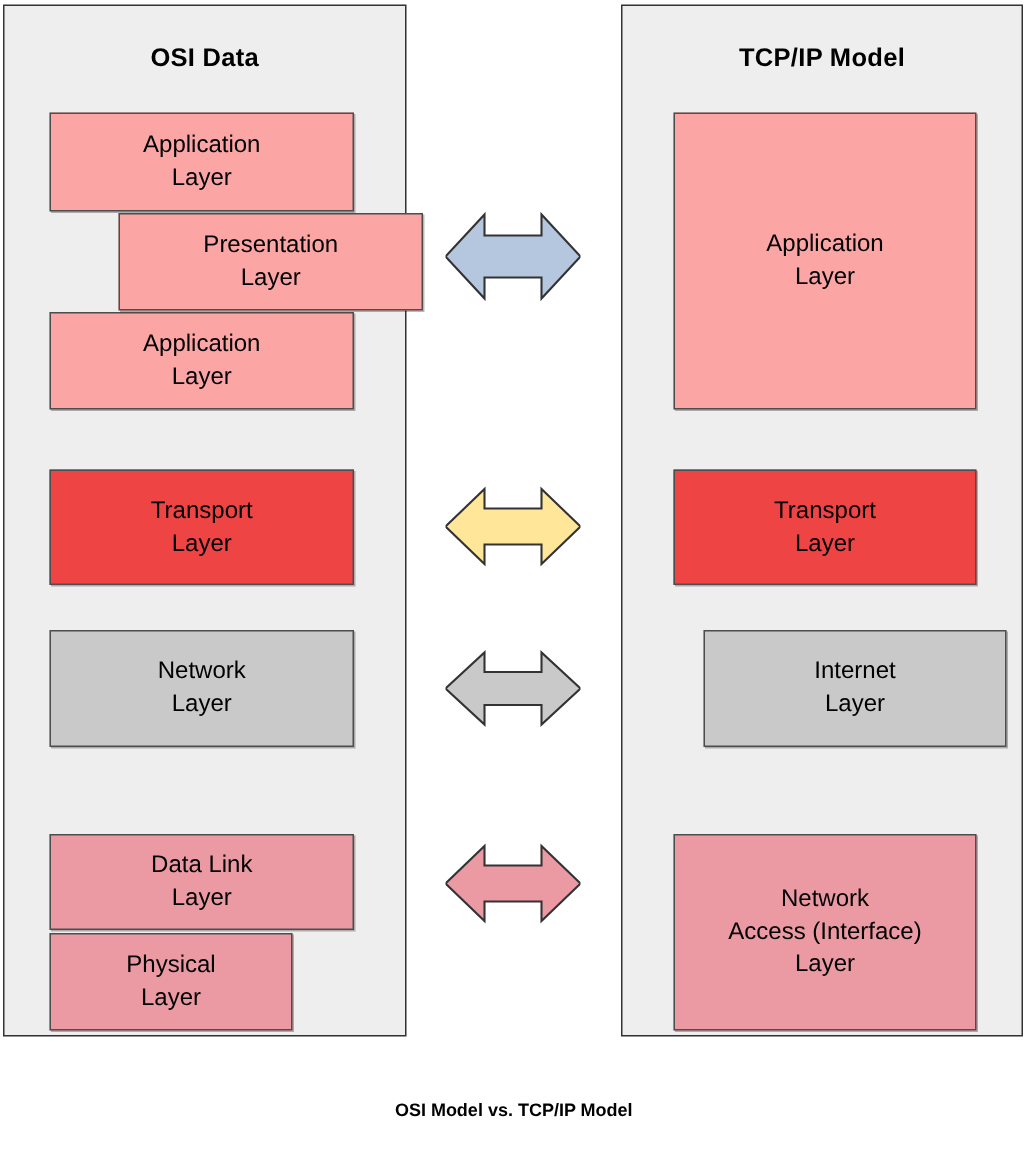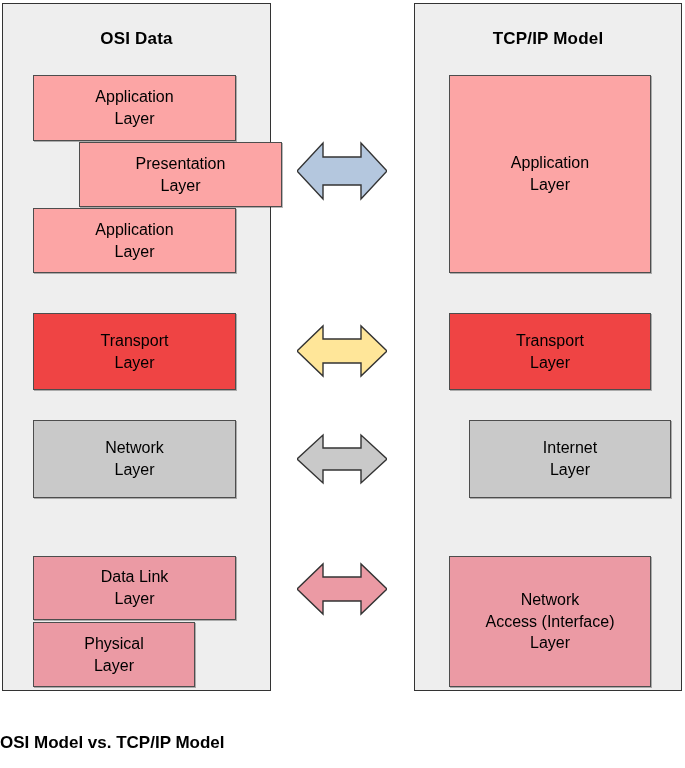--- a/index.html
+++ b/index.html
@@ -67,22 +67,22 @@
   .arrow {
     position: absolute;
   }
   .arrow svg { display: block; }
 
   .caption {
     position: absolute;
     left: 0;
     right: 0;
     top: 733px;
-    text-align: left;
-    font-size: 17px;
+    text-align: center;
+    font-size: 12px;
     font-weight: bold;
     color: #000000;
   }
 </style>
 </head>
 <body>
 
 <div id="diagram">
 
   <div class="panel" id="panel-osi">

